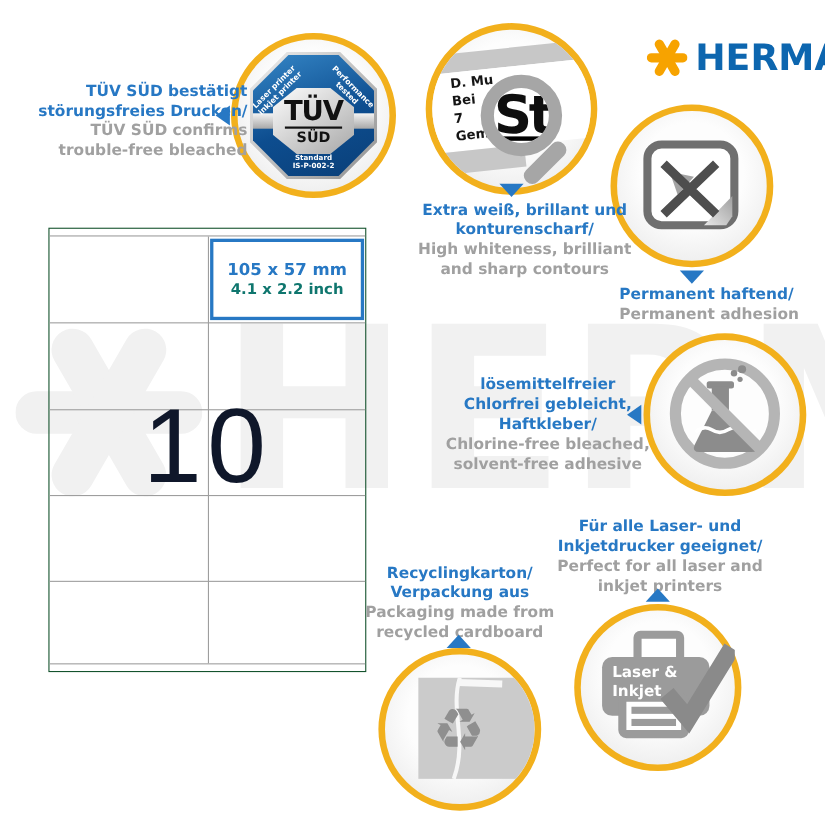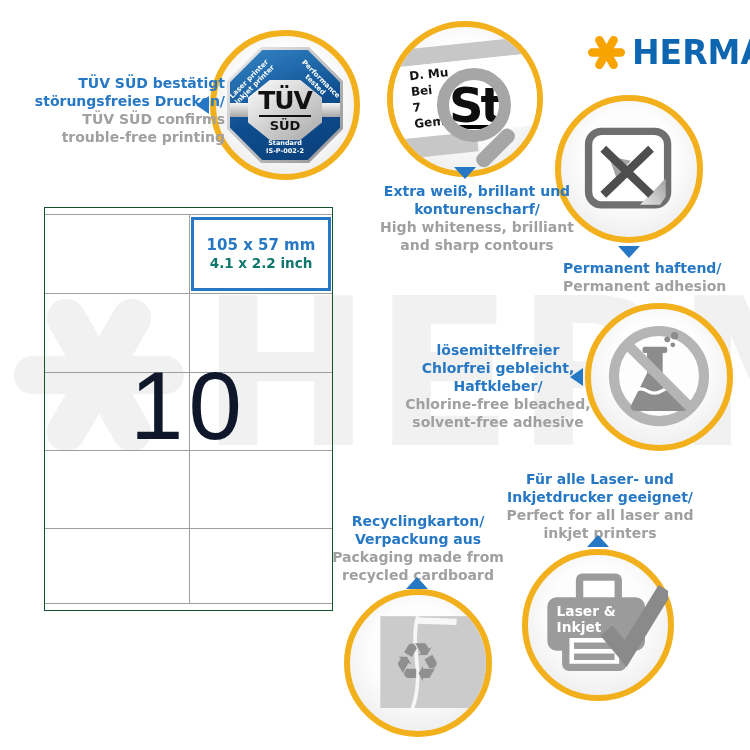--- a/index.html
+++ b/index.html
@@ -113,21 +113,21 @@
         <rect x="0" y="17" width="44" height="10" rx="5" transform="rotate(120 22 22)"></rect>
       </g>
     </svg>
     <span class="logo-text">HERMA</span>
   </div>
 
   <div class="callout ta-r" style="left:0px;top:74px;width:197px;">
     <div class="de">TÜV SÜD bestätigt</div>
     <div class="de">störungsfreies Drucken/</div>
     <div class="en">TÜV SÜD confirms</div>
-    <div class="en">trouble-free printing</div>
+    <div class="en">trouble-free bleached</div>
   </div>
   <div class="tri tri-left" style="left:196px;top:96px;"></div>
 
   <div class="bubble" style="left:210px;top:30px;width:150px;height:150px;">
     <div class="tuv-oct octa">
       <div class="tuv-oct-in octa">
         <div class="tuv-band"></div>
         <div class="tuv-rot" style="left:-9px;top:24px;transform:rotate(-45deg);">
           <div>Laser printer</div>
           <div>inkjet printer</div>

